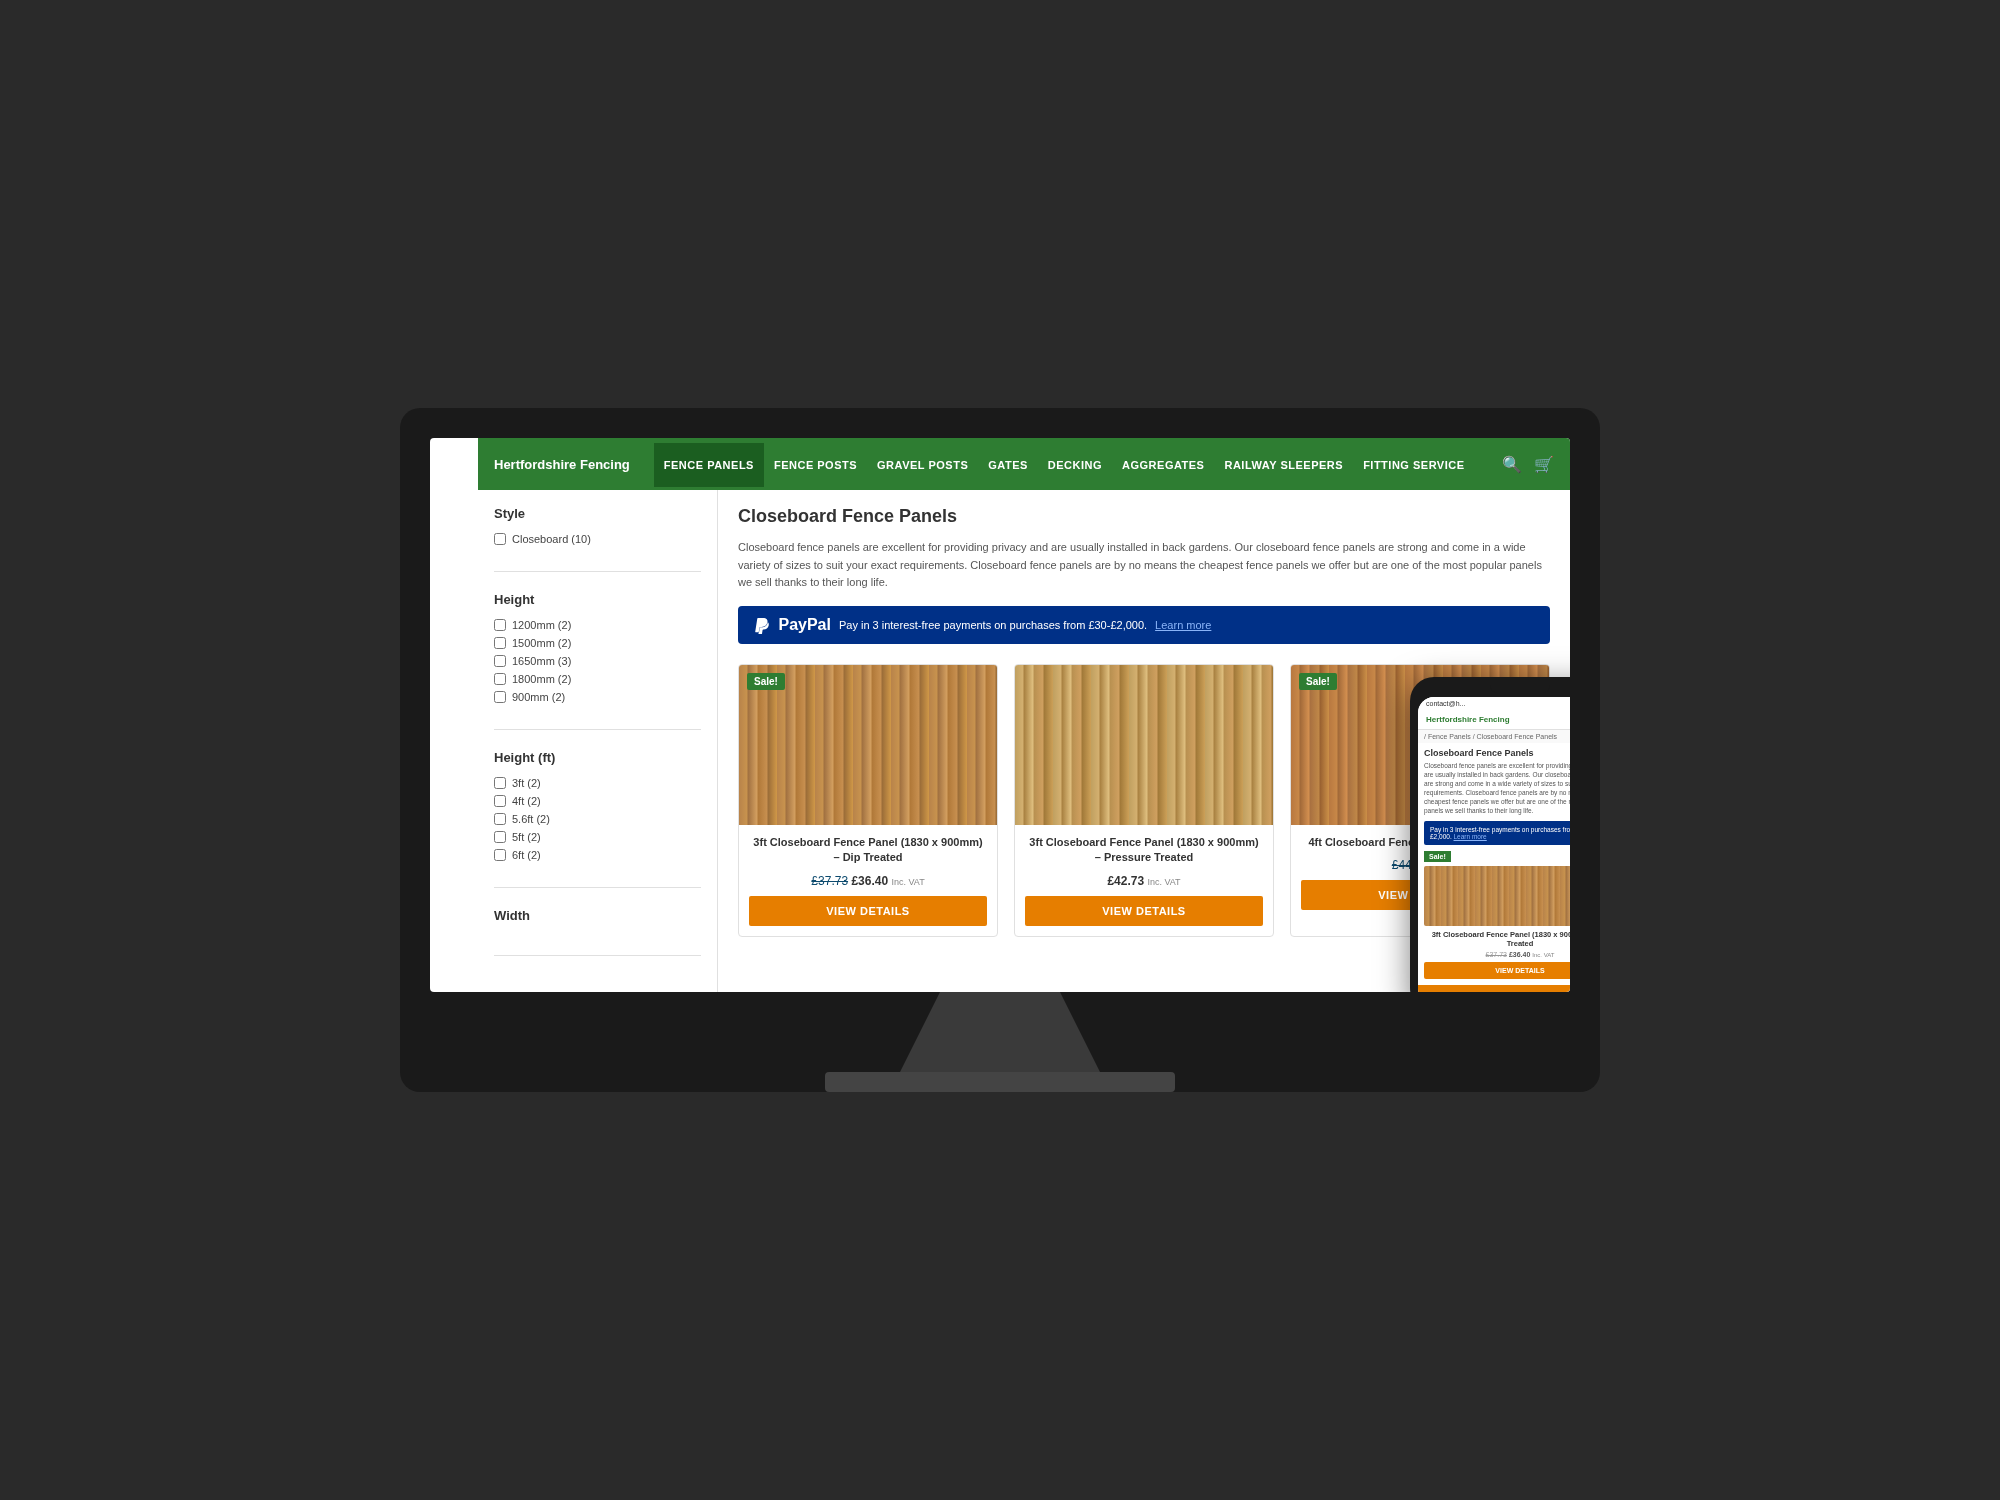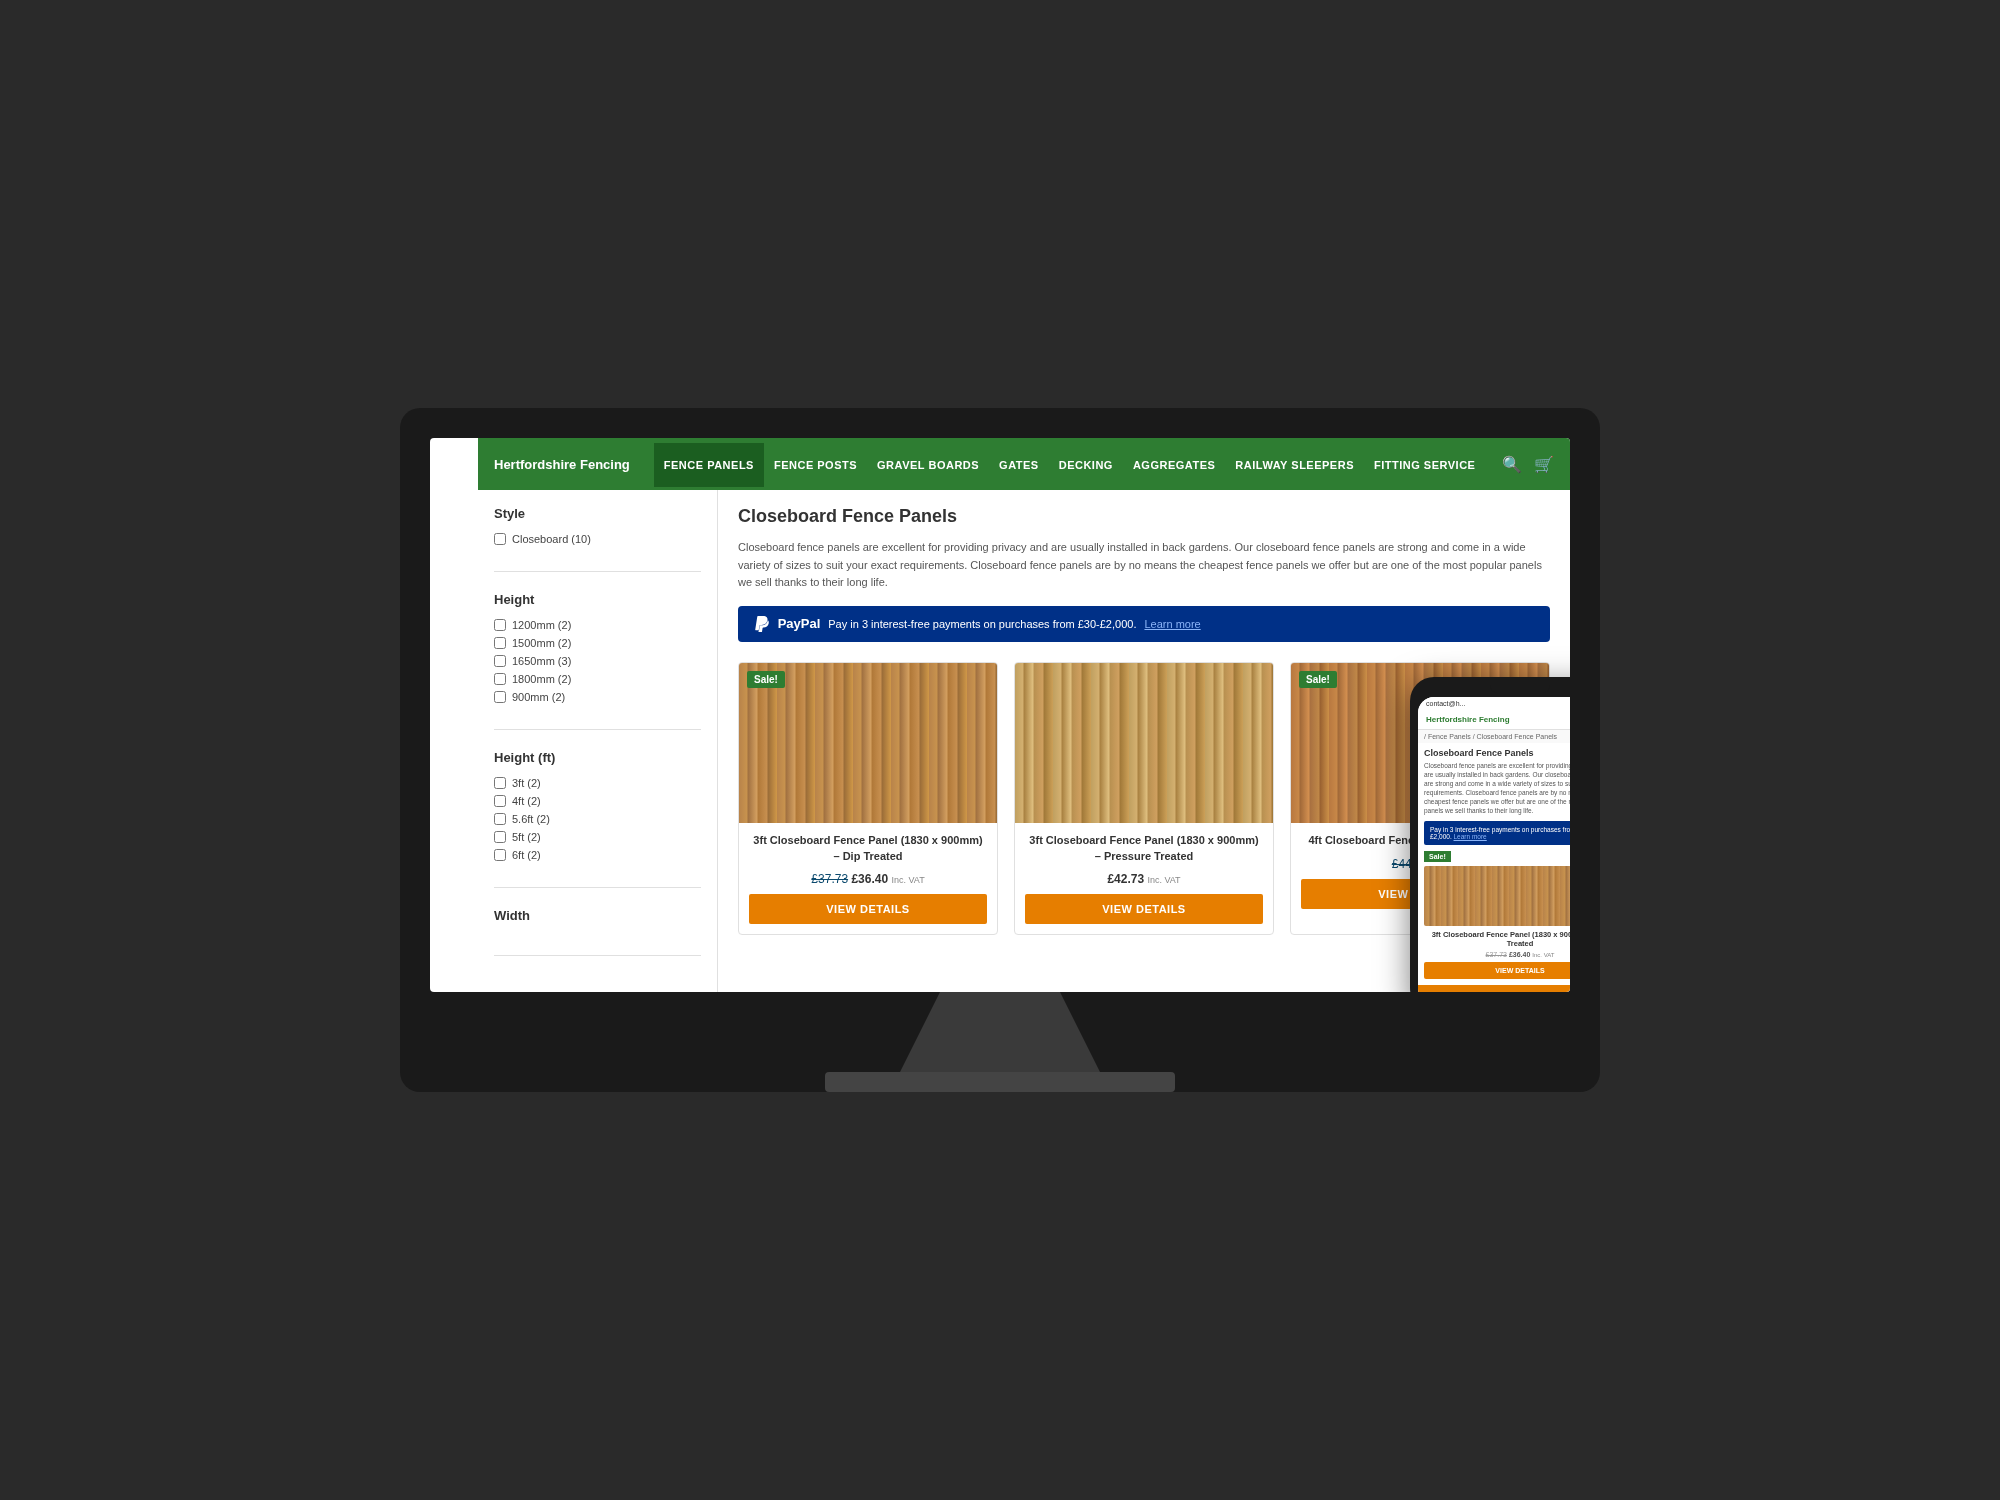--- a/index.html
+++ b/index.html
@@ -180,21 +180,21 @@
       border-radius: 4px;
       font-size: 11px;
       display: flex;
       align-items: center;
       gap: 8px;
       margin-bottom: 20px;
     }
 
     .paypal-logo {
       font-weight: bold;
-      font-size: 13px;
+      font-size: 16px;
     }
 
     .paypal-link {
       color: #8ab4f8;
       text-decoration: underline;
       cursor: pointer;
     }
 
     
     .product-grid {
@@ -449,21 +449,21 @@
 <body>
 
 <div class="monitor-outer">
   <div class="monitor-screen" style="position: relative;">
 
     <nav class="nav-bar">
       <div class="nav-logo">Hertfordshire Fencing</div>
       <ul class="nav-links">
         <li><a href="#" class="active">FENCE PANELS</a></li>
         <li><a href="#">FENCE POSTS</a></li>
-        <li><a href="#">GRAVEL BOARDS</a></li>
+        <li><a href="#">GRAVEL POSTS</a></li>
         <li><a href="#">GATES</a></li>
         <li><a href="#">DECKING</a></li>
         <li><a href="#">AGGREGATES</a></li>
         <li><a href="#">RAILWAY SLEEPERS</a></li>
         <li><a href="#">FITTING SERVICE</a></li>
       </ul>
       <div class="nav-icons">
         <span class="nav-icon">🔍</span>
         <span class="nav-icon">🛒</span>
       </div>

